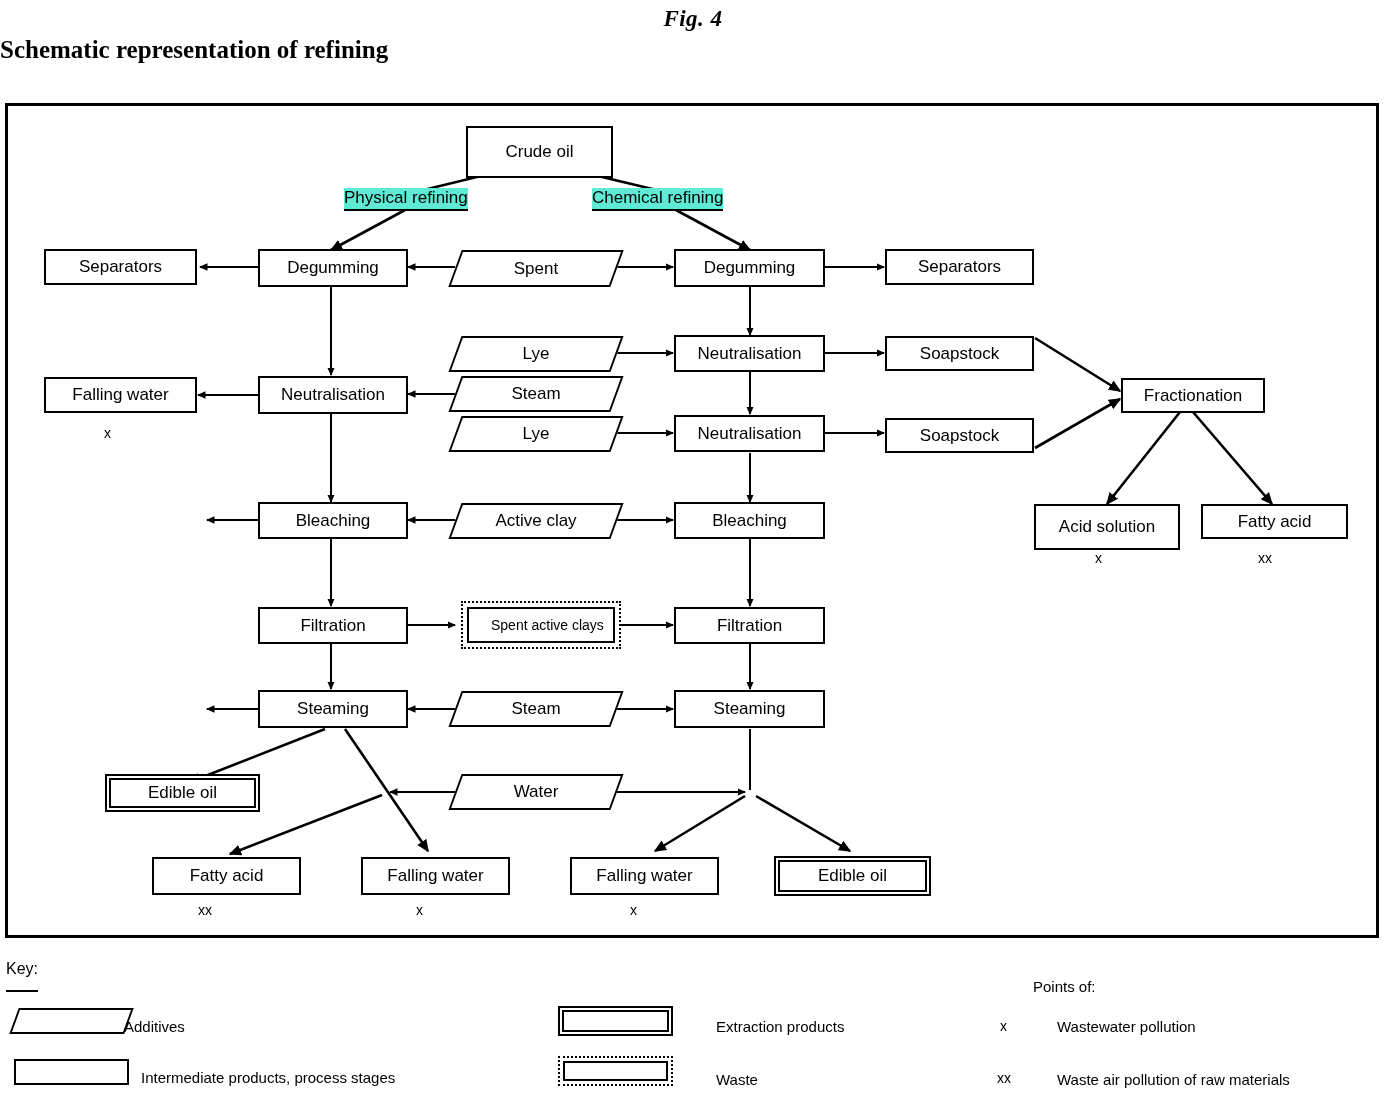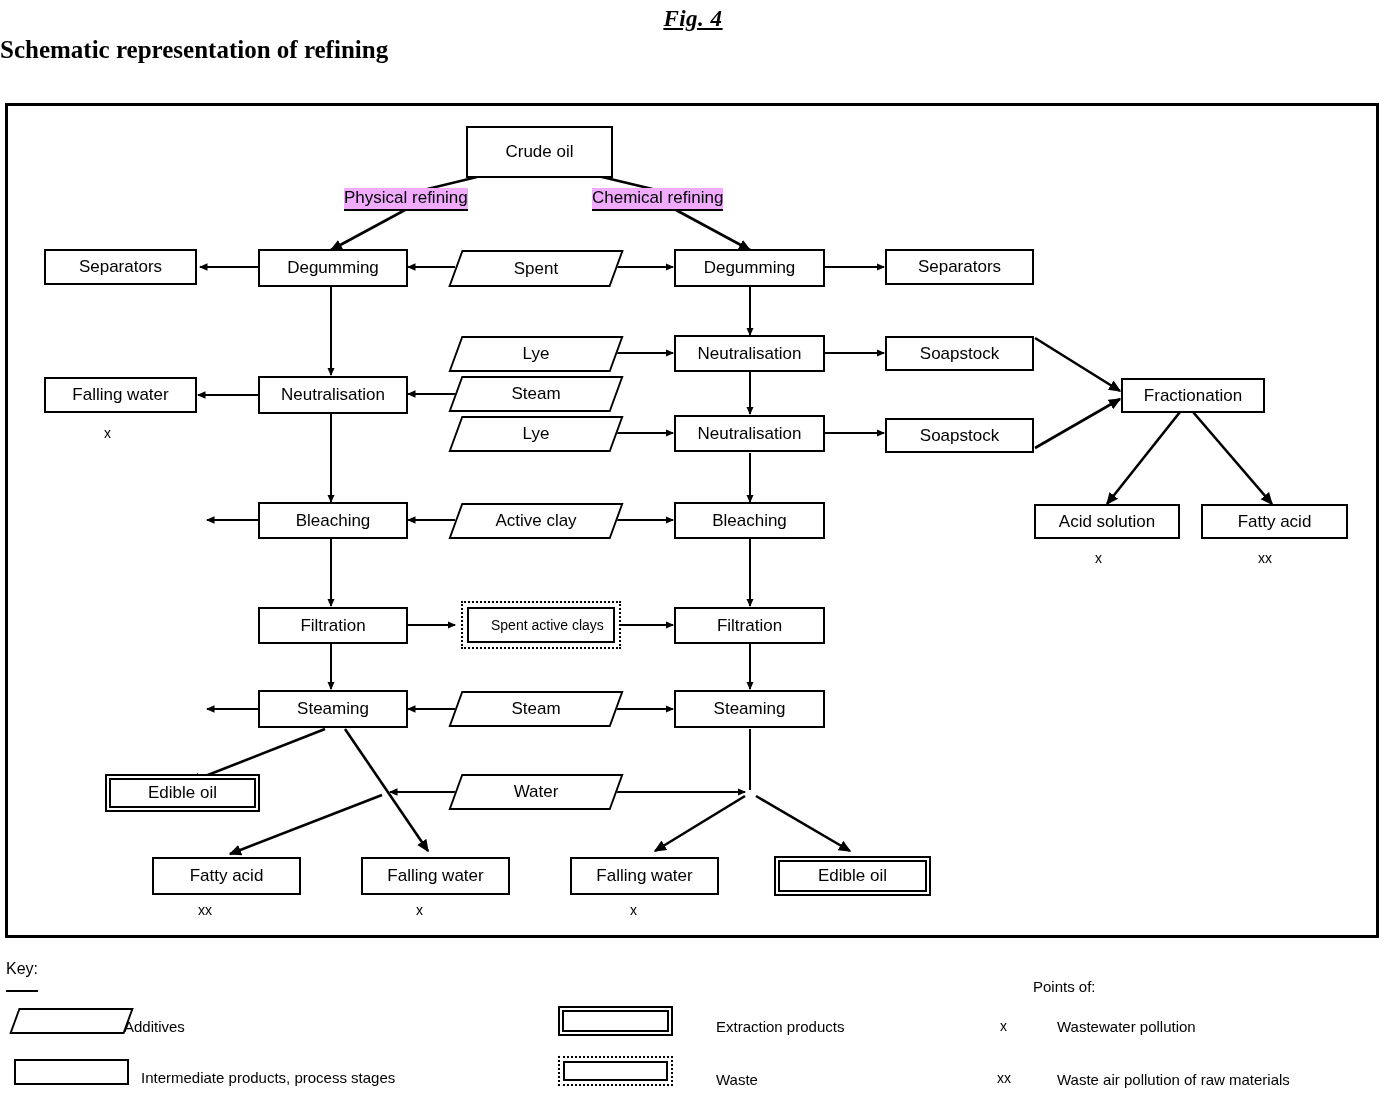--- a/index.html
+++ b/index.html
@@ -2,21 +2,21 @@
 <html><head>
 <meta charset="utf-8">
 <style>
   html,body{margin:0;padding:0;background:#fff;}
   body{width:1386px;height:1100px;position:relative;
        font-family:"Liberation Sans",sans-serif;color:#000;overflow:hidden;}
 
   
   #fig-label{position:absolute;left:0;top:6px;width:1386px;text-align:center;
              font-family:"Liberation Serif",serif;font-style:italic;font-weight:700;
-             font-size:23px;letter-spacing:.5px;text-decoration:underline;}
+             font-size:23px;letter-spacing:.5px;}
   #fig-title{position:absolute;left:0;top:36px;width:1386px;text-align:left;
              font-family:"Liberation Serif",serif;font-weight:700;font-size:25px;}
 
   
   #frame{position:absolute;left:5px;top:103px;width:1374px;height:835px;
          border:3px solid #000;box-sizing:border-box;}
 
   
   .node{position:absolute;box-sizing:border-box;border:2px solid #000;background:#fff;
         display:flex;align-items:center;justify-content:center;
@@ -26,21 +26,21 @@
   .waste .inner{border:2px solid #000;width:100%;height:100%;box-sizing:border-box;
         display:flex;align-items:center;justify-content:flex-start;padding-left:22px;
         font-size:14px;line-height:1.15;text-align:left;white-space:normal;}
   .para{position:absolute;box-sizing:border-box;background:#fff;z-index:5;}
   .para .pg{position:absolute;inset:0;border:2px solid #000;
         transform:skewX(-20deg);background:#fff;}
   .para .plab{position:absolute;inset:0;display:flex;align-items:center;
         justify-content:center;font-size:17px;z-index:2;}
 
   
-  .branch{position:absolute;font-size:17px;z-index:8;background:#f0abfc;
+  .branch{position:absolute;font-size:17px;z-index:8;background:#5eead4;
           border-bottom:2px solid #000;padding-bottom:1px;}
 
   
   .mark{position:absolute;font-size:14px;z-index:6;}
 
   
   #wires{position:absolute;left:0;top:0;width:1386px;height:1100px;z-index:1;
          pointer-events:none;}
 
   
@@ -175,21 +175,21 @@
 <div class="node" style="left:674px;top:415px;width:151px;height:37px;">Neutralisation</div>
 <div class="node" style="left:885px;top:418px;width:149px;height:35px;">Soapstock</div>
 
 <div class="node" style="left:258px;top:502px;width:150px;height:37px;">Bleaching</div>
 <div class="para" style="left:455px;top:503px;width:162px;height:36px;">
   <div class="pg"></div>
   <div class="plab">Active clay</div>
 </div>
 <div class="node" style="left:674px;top:502px;width:151px;height:37px;">Bleaching</div>
 
-<div class="node" style="left:1034px;top:504px;width:146px;height:35px;">Acid solution</div>
+<div class="node" style="left:1034px;top:504px;width:146px;height:46px;">Acid solution</div>
 <div class="node" style="left:1201px;top:504px;width:147px;height:35px;">Fatty acid</div>
 
 <div class="node" style="left:258px;top:607px;width:150px;height:37px;">Filtration</div>
 <div class="node waste" style="left:461px;top:601px;width:160px;height:48px;padding:4px;">
   <div class="inner">Spent active clays</div>
 </div>
 <div class="node" style="left:674px;top:607px;width:151px;height:37px;">Filtration</div>
 
 <div class="node" style="left:258px;top:690px;width:150px;height:38px;">Steaming</div>
 <div class="para" style="left:455px;top:691px;width:162px;height:36px;">

